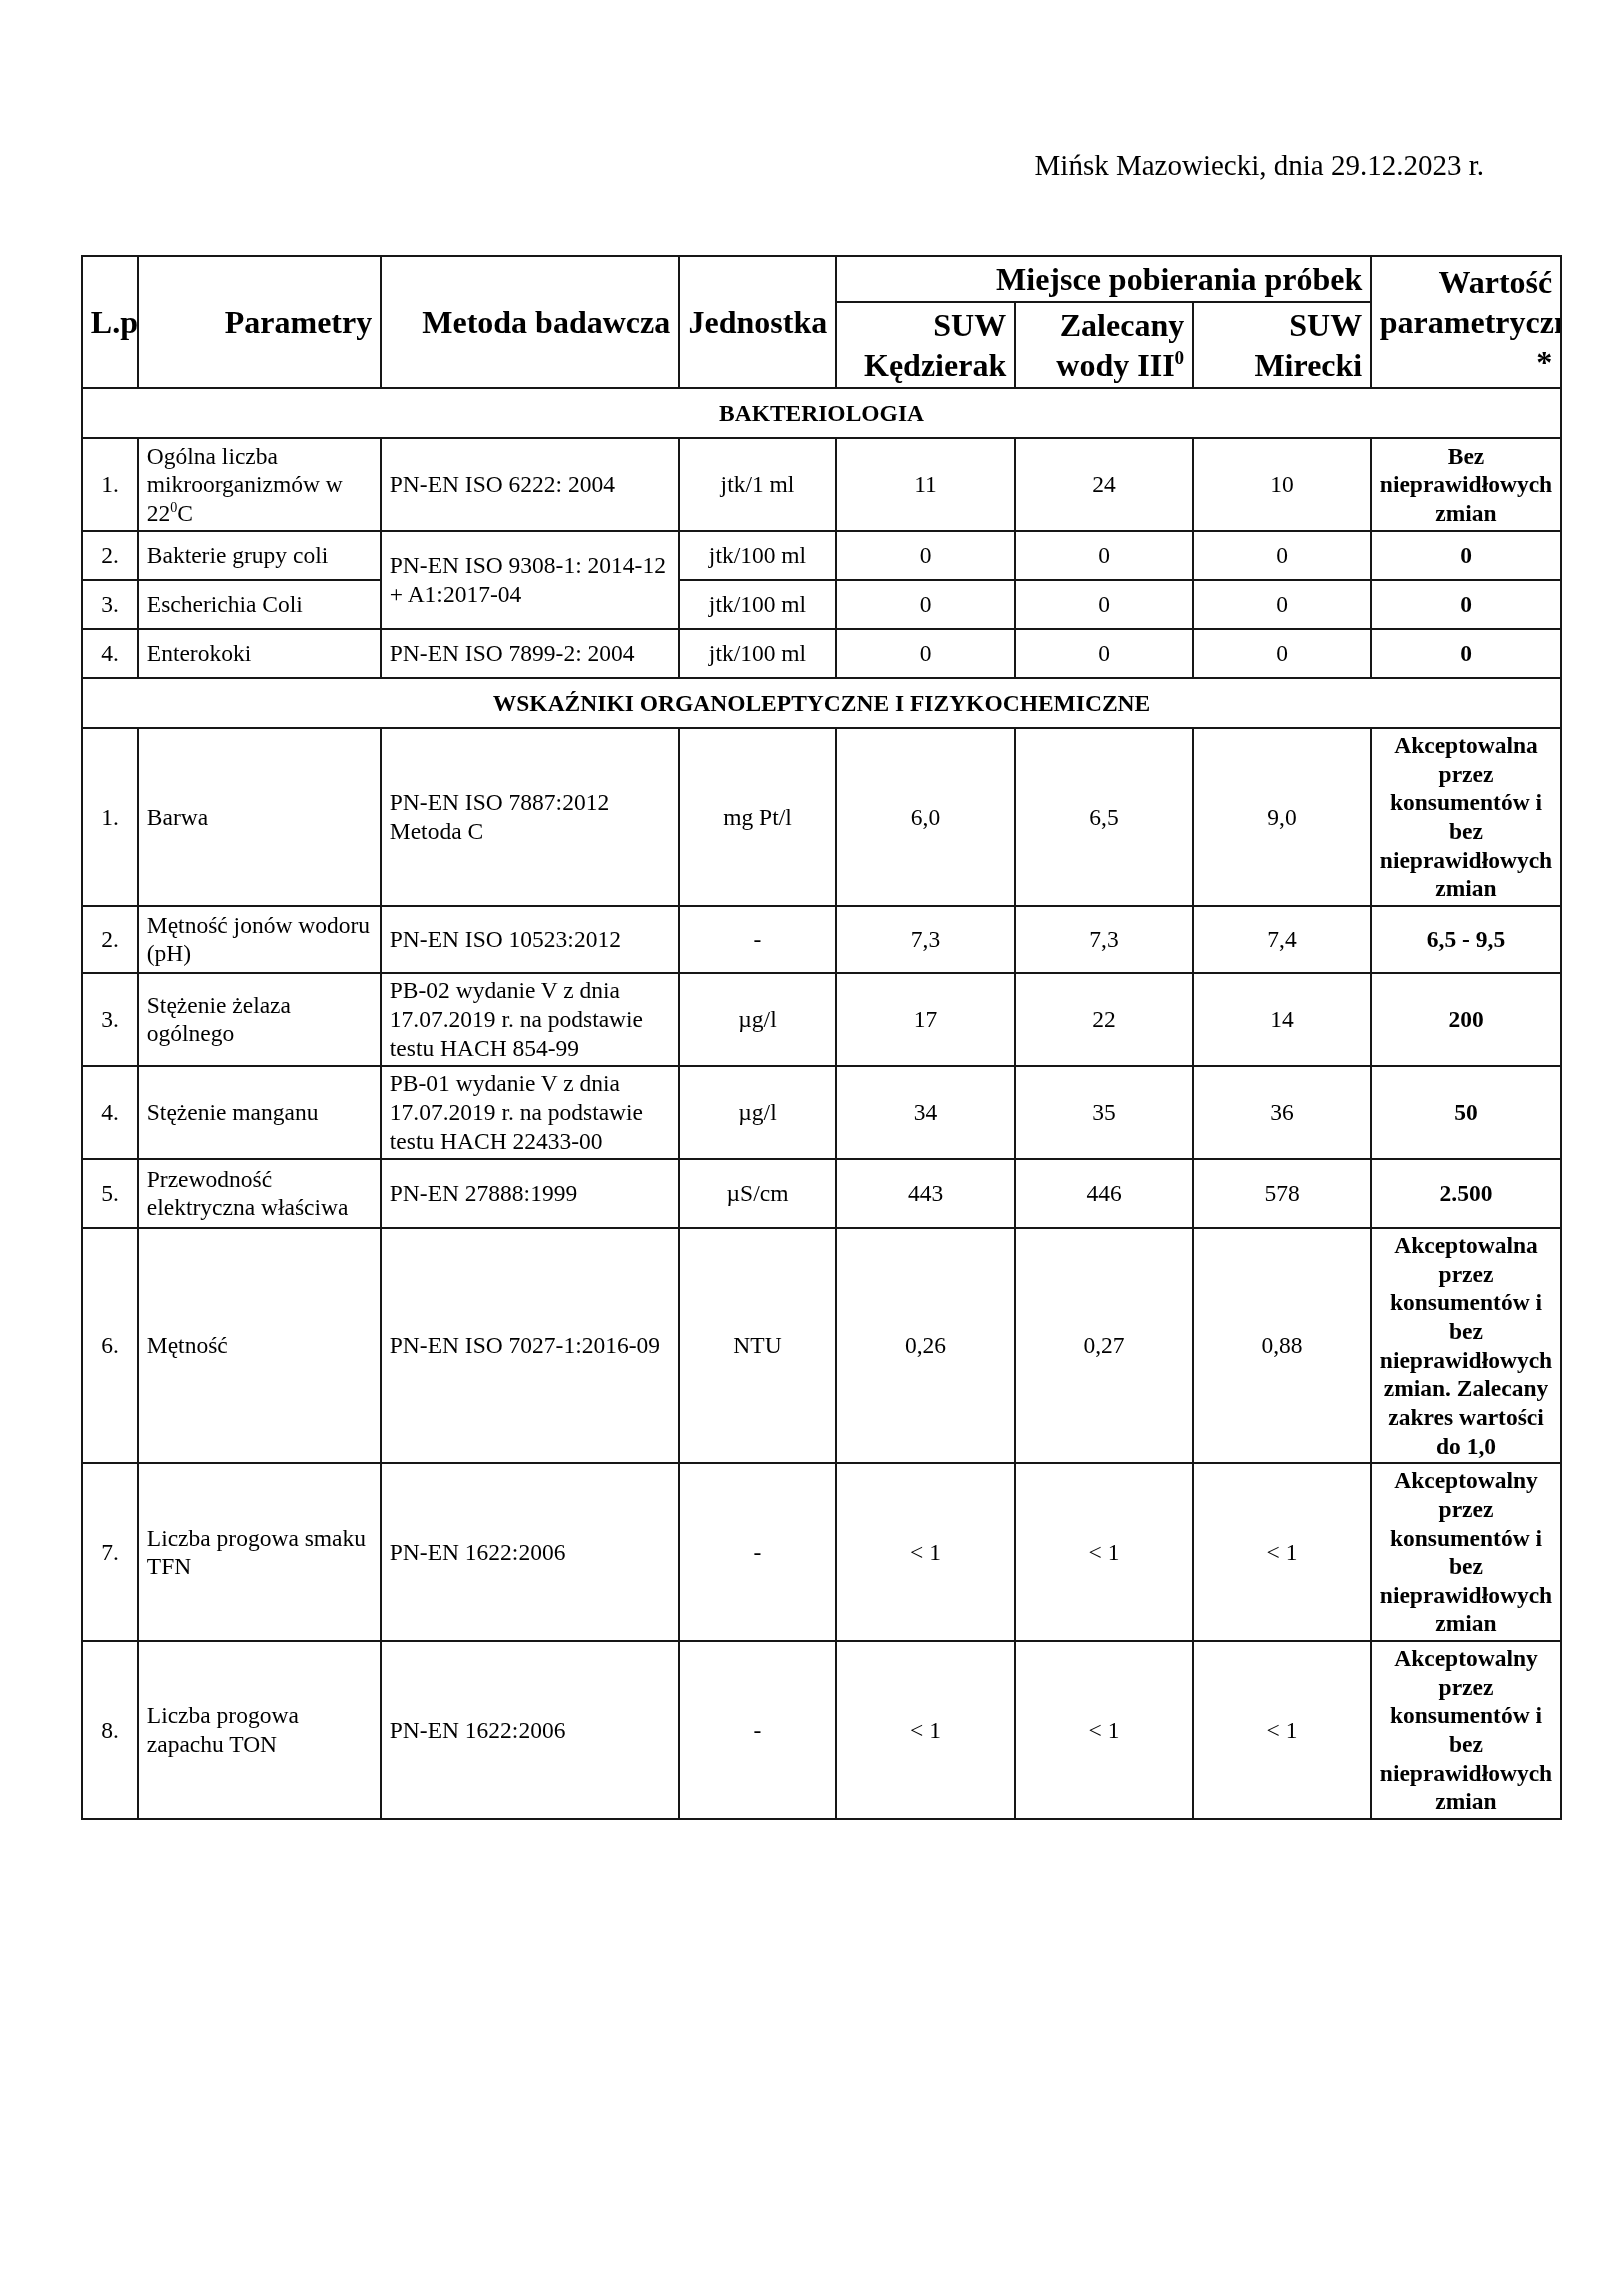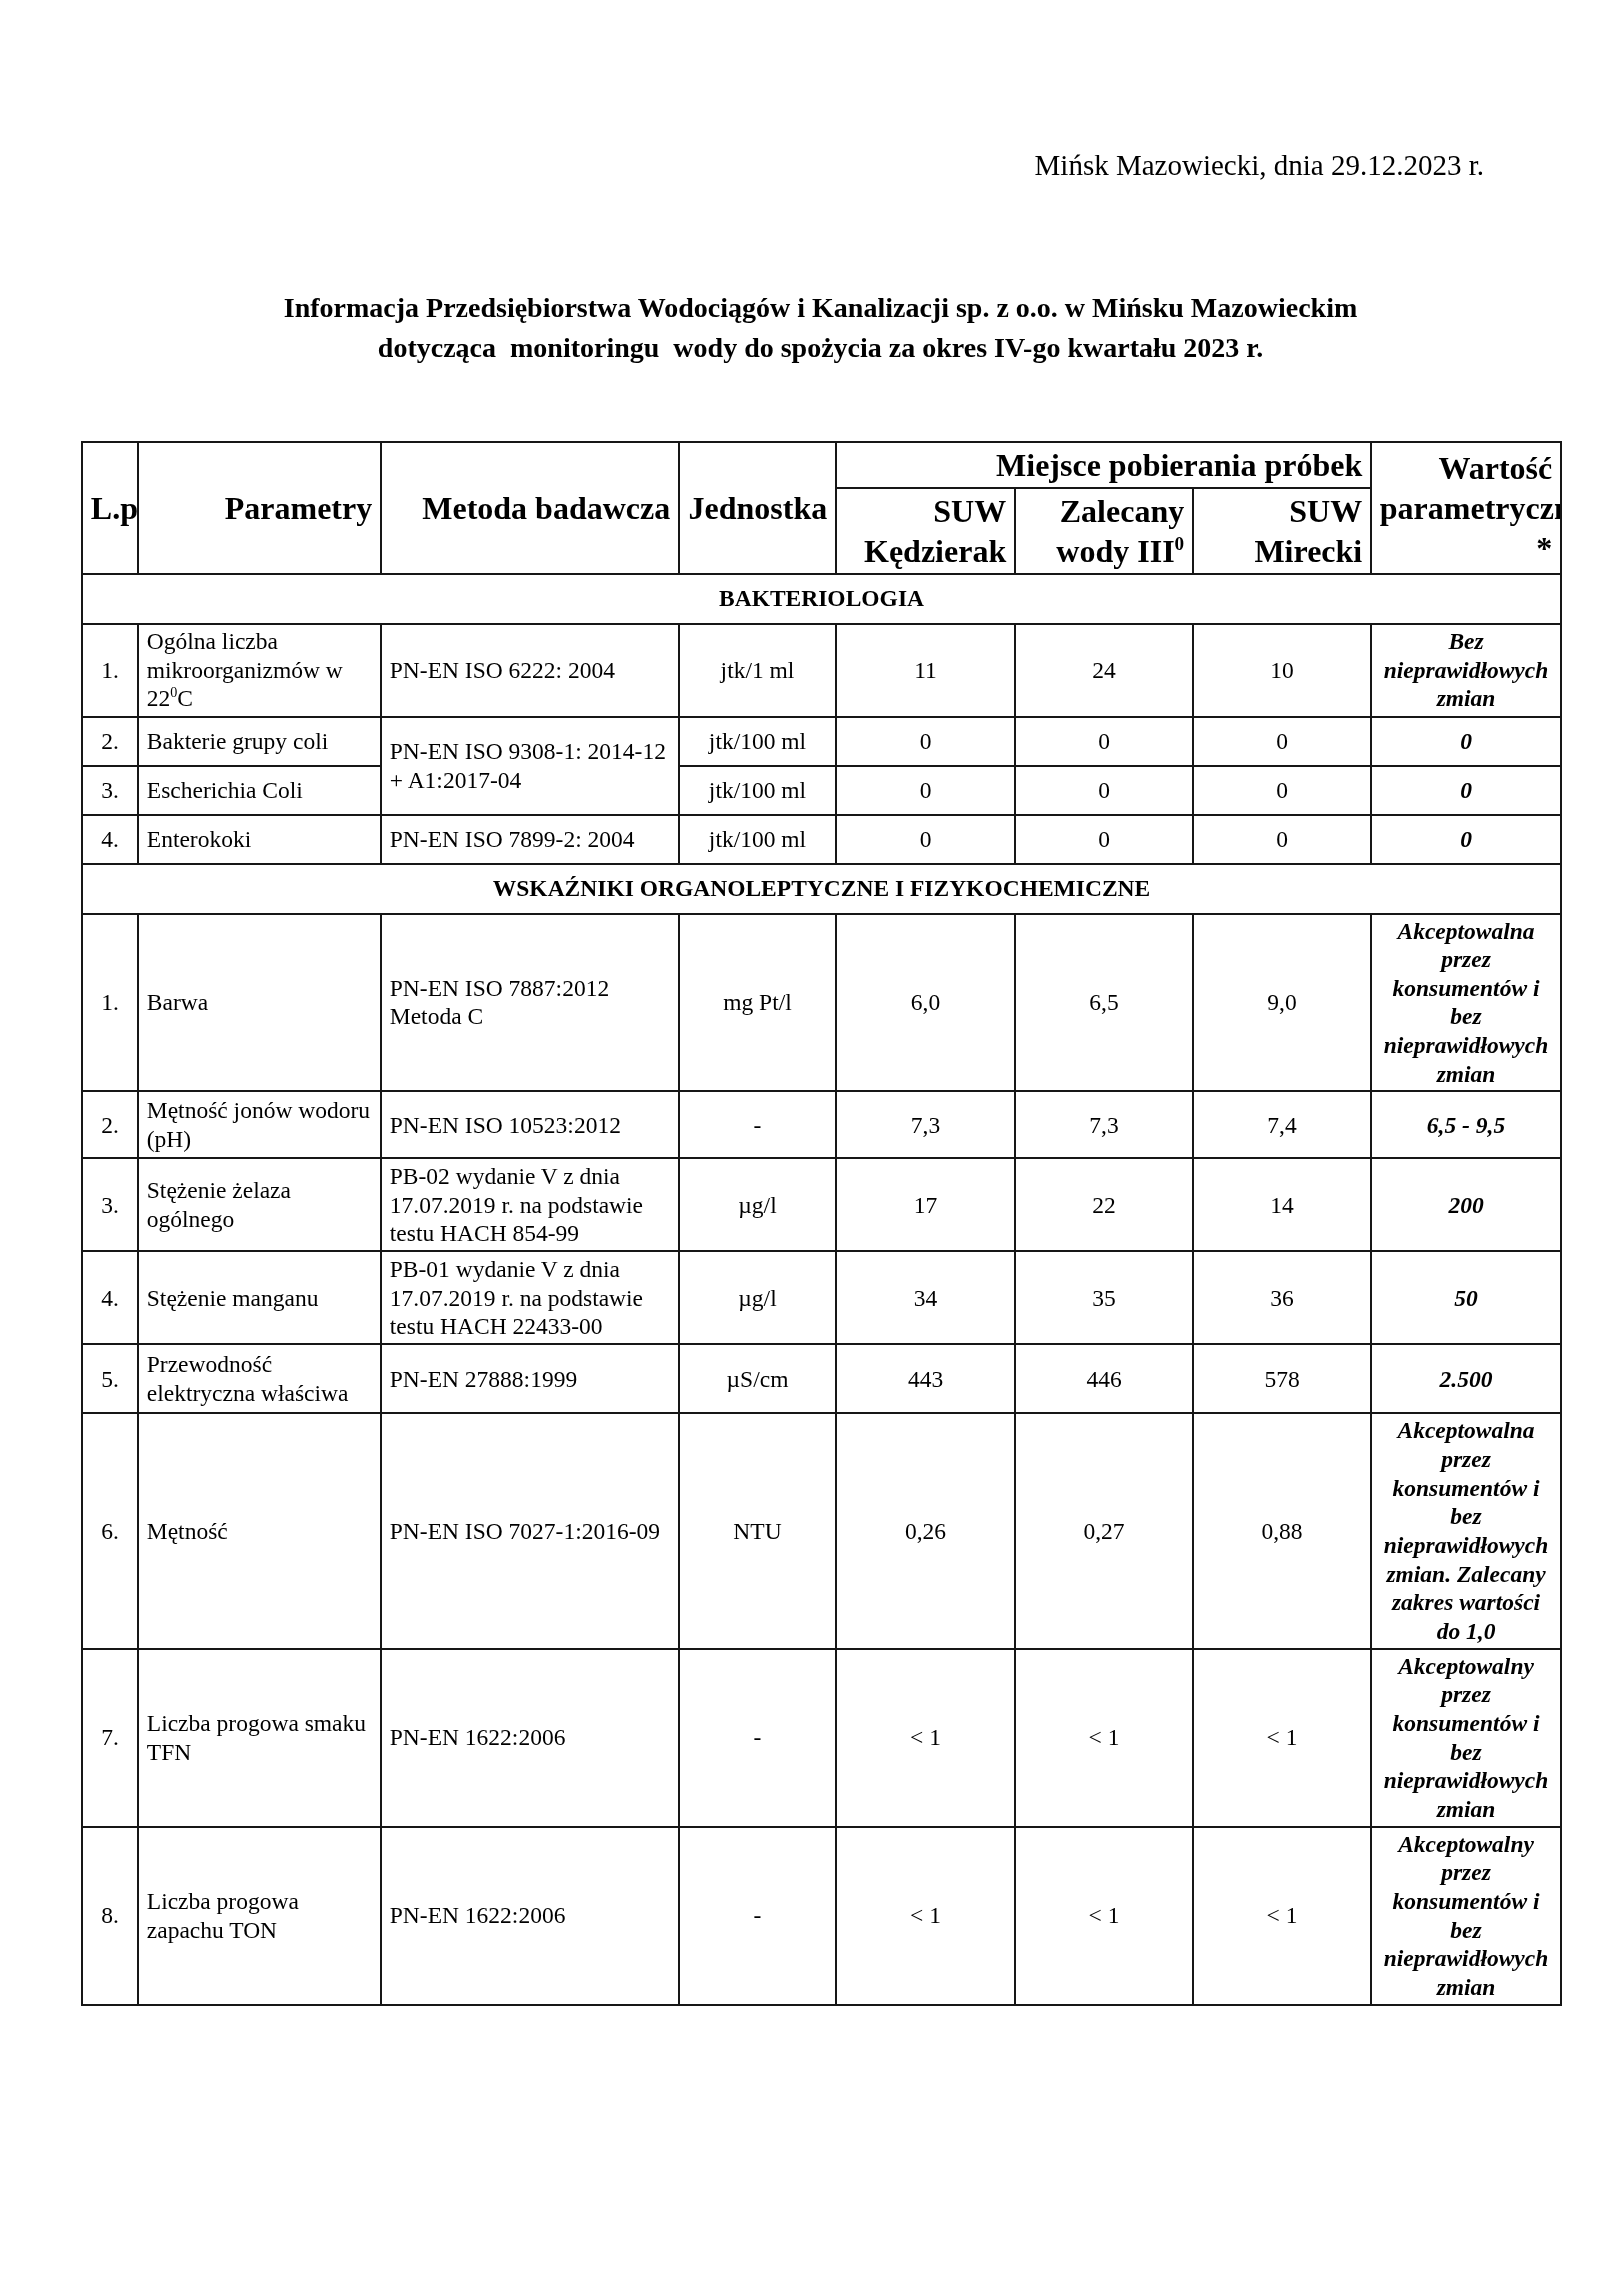--- a/index.html
+++ b/index.html
@@ -31,36 +31,32 @@
   .r-o5{height:69px;}
   .r-o6{height:173px;}
   .r-o7{height:120px;}
   .r-o8{height:125px;}
   td.sec{font-weight:bold;text-align:center;font-size:24.5px;}
   td.lp{text-align:center;padding:2px 2px;}
   td.param{text-align:left;}
   td.met{text-align:left;}
   td.unit{text-align:center;border-radius:7px;}
   td.val{text-align:center;}
-  td.wart{text-align:center;font-weight:bold;font-size:21.6px;line-height:1.3;font-style:italic;}
+  td.wart{text-align:center;font-weight:bold;font-size:21.6px;line-height:1.3;}
   sup{font-size:60%;vertical-align:super;line-height:0;}
   .footnote{margin:43px 69px 0 80px;max-width:1325px;font-size:22.5px;line-height:1.45;white-space:pre-wrap;}
   .footnote sup{margin-right:2px;}
 </style>
 </head>
 <body>
 
 <div class="page">
 
   <div class="date-line">Mińsk Mazowiecki, dnia 29.12.2023 r.</div>
 
-  <div class="doc-title">
-    <div>Informacja Przedsiębiorstwa Wodociągów i Kanalizacji sp. z o.o. w Mińsku Mazowieckim</div>
-    <div>dotycząca  monitoringu  wody do spożycia za okres IV-go kwartału 2023 r.</div>
-  </div>
 
   <table class="results">
     <colgroup>
       <col style="width:56px">
         <col style="width:243px">
         <col style="width:298px">
         <col style="width:157px">
       <col style="width:179px">
         <col style="width:178px">
         <col style="width:178px">

